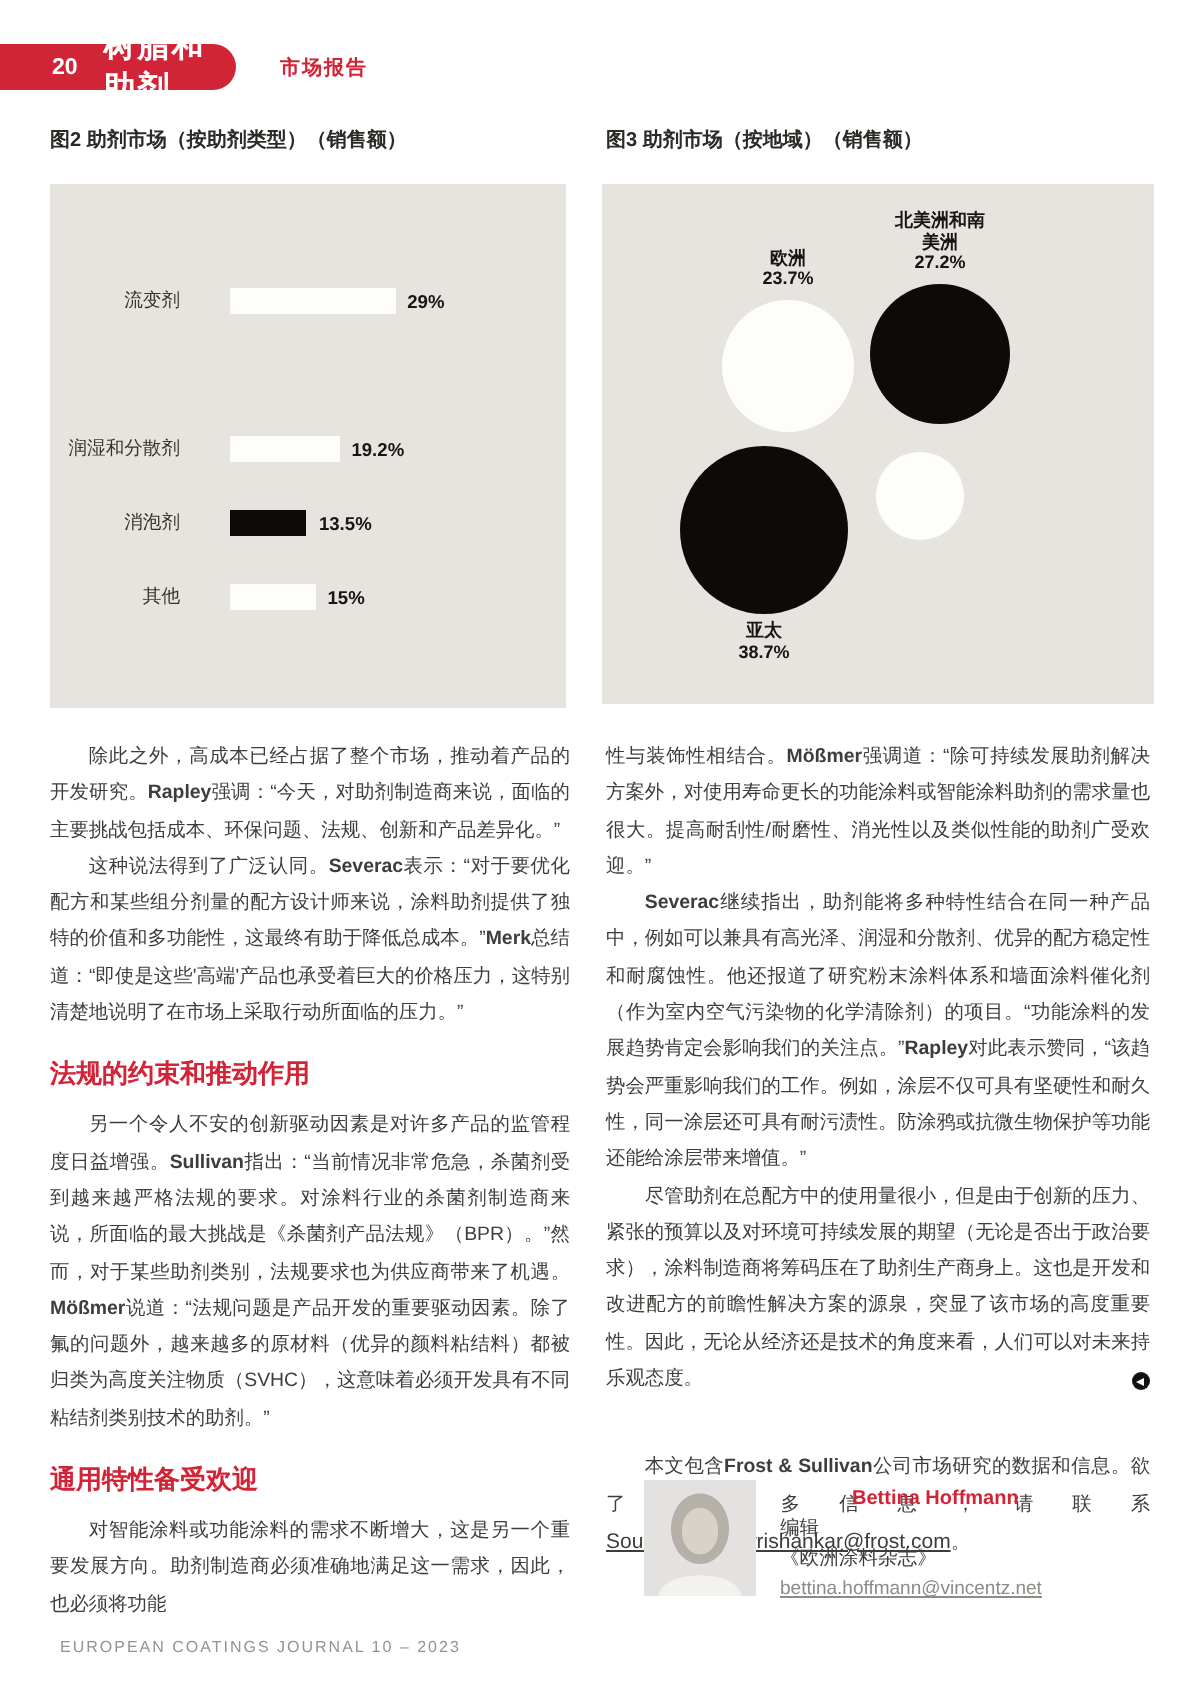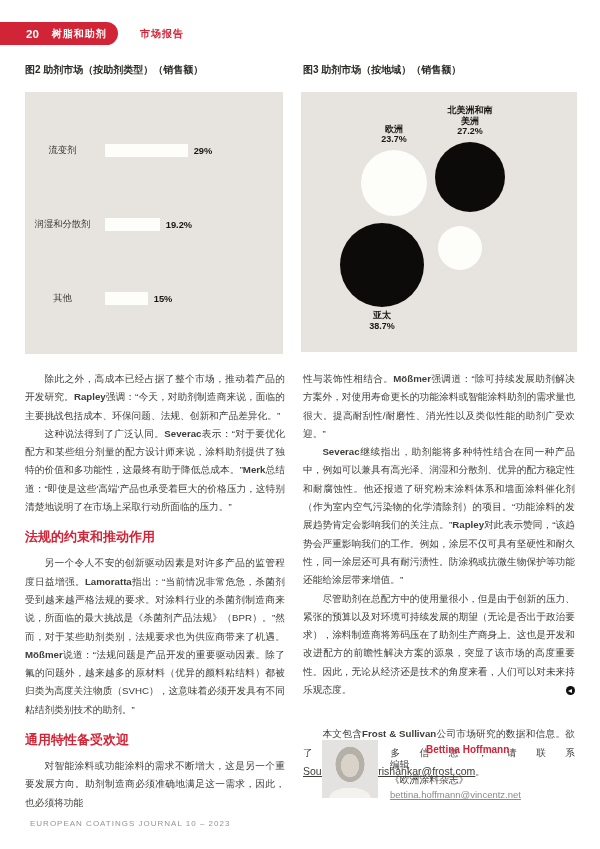--- a/index.html
+++ b/index.html
@@ -13,35 +13,35 @@
   }
   *{box-sizing:border-box;margin:0;padding:0;}
   html,body{background:#ffffff;}
   body{font-family:"Liberation Sans","DejaVu Sans",sans-serif;}
   .page{position:relative;width:600px;height:849px;background:#ffffff;overflow:hidden;}
 
   
   .redtab{position:absolute;left:0;top:22px;height:23px;width:118px;background:var(--red);
     border-radius:0 12px 12px 0;display:flex;align-items:center;color:#fff;font-weight:bold;}
   .redtab .pgnum{font-size:11.5px;margin-left:26px;}
-  .redtab .sec{font-size:10px;margin-left:13px;letter-spacing:1px;font-family:Liberation Serif, serif;}
+  .redtab .sec{font-size:16px;margin-left:13px;letter-spacing:1px;font-family:Liberation Serif, serif;}
   .report-label{position:absolute;left:140px;top:27px;color:var(--red);font-size:10px;font-weight:bold;letter-spacing:1px;}
 
   
   .figtitle{position:absolute;top:63px;font-size:10px;font-weight:bold;color:var(--ink-dark);}
   .figtitle.f2{left:25px;}
   .figtitle.f3{left:303px;}
 
   
   .panel{position:absolute;top:92px;background:var(--panel);}
   .panel.left{left:25px;width:258px;height:262px;}
   .panel.right{left:301px;width:276px;height:260px;}
 
   .bar-row{position:absolute;left:0;right:0;display:flex;align-items:center;height:13px;}
-  .bar-label{width:80px;text-align:center;padding-right:5px;font-size:9.3px;color:#35332f;white-space:nowrap;}
+  .bar-label{width:90px;text-align:right;padding-right:25px;font-size:9.3px;color:#35332f;white-space:nowrap;}
   .bar{height:13px;flex:0 0 auto;}
   .bar-value{margin-left:6px;font-size:9.3px;font-weight:bold;color:#171613;white-space:nowrap;}
 
   .bubble{position:absolute;border-radius:50%;}
   .bubble-label{position:absolute;text-align:center;font-size:9px;font-weight:bold;color:#171613;line-height:10.5px;}
 
   
   .col{position:absolute;top:370px;font-size:9.7px;line-height:18.3px;color:var(--ink);}
   .col.leftcol{left:25px;width:260px;}
   .col.rightcol{left:303px;width:272px;}
@@ -91,20 +91,25 @@
         <div class="bar-row" style="top: 52px;">
           <span class="bar-label">流变剂</span>
           <div class="bar" style="width: 82.65px; background: rgb(253, 253, 250);"></div>
           <span class="bar-value">29%</span>
         </div>
         <div class="bar-row" style="top: 126px;">
           <span class="bar-label">润湿和分散剂</span>
           <div class="bar" style="width: 54.72px; background: rgb(253, 253, 250);"></div>
           <span class="bar-value">19.2%</span>
         </div>
+        <div class="bar-row" style="top: 163px;">
+          <span class="bar-label">消泡剂</span>
+          <div class="bar" style="width: 38.475px; background: rgb(12, 11, 9);"></div>
+          <span class="bar-value">13.5%</span>
+        </div>
         <div class="bar-row" style="top: 200px;">
           <span class="bar-label">其他</span>
           <div class="bar" style="width: 42.75px; background: rgb(253, 253, 250);"></div>
           <span class="bar-value">15%</span>
         </div>
       </div>
   </div>
 
   <div class="panel right">
     <div style="position:absolute;inset:0;">
@@ -125,21 +130,21 @@
           <div>38.7%</div>
         </div>
         <div class="bubble" style="left: 137.071px; top: 134.071px; height: 43.8587px; width: 43.8587px; background: rgb(253, 253, 250);"></div>
       </div>
   </div>
 
   <div class="col leftcol">
     <p class="indent"><span>除此之外，高成本已经占据了整个市场，推动着产品的开发研究。</span><span class="b">Rapley</span><span>强调：“今天，对助剂制造商来说，面临的主要挑战包括成本、环保问题、法规、创新和产品差异化。”</span></p>
     <p class="indent"><span>这种说法得到了广泛认同。</span><span class="b">Severac</span><span>表示：“对于要优化配方和某些组分剂量的配方设计师来说，涂料助剂提供了独特的价值和多功能性，这最终有助于降低总成本。”</span><span class="b">Merk</span><span>总结道：“即使是这些'高端'产品也承受着巨大的价格压力，这特别清楚地说明了在市场上采取行动所面临的压力。”</span></p>
     <h2>法规的约束和推动作用</h2>
-    <p class="indent"><span>另一个令人不安的创新驱动因素是对许多产品的监管程度日益增强。</span><span class="b">Lamoratta</span><span>指出：“当前情况非常危急，杀菌剂受到越来越严格法规的要求。对涂料行业的杀菌剂制造商来说，所面临的最大挑战是《杀菌剂产品法规》（BPR）。”然而，对于某些助剂类别，法规要求也为供应商带来了机遇。</span><span class="b">Mößmer</span><span>说道：“法规问题是产品开发的重要驱动因素。除了氟的问题外，越来越多的原材料（优异的颜料粘结料）都被归类为高度关注物质（SVHC），这意味着必须开发具有不同粘结剂类别技术的助剂。”</span></p>
+    <p class="indent"><span>另一个令人不安的创新驱动因素是对许多产品的监管程度日益增强。</span><span class="b">Sullivan</span><span>指出：“当前情况非常危急，杀菌剂受到越来越严格法规的要求。对涂料行业的杀菌剂制造商来说，所面临的最大挑战是《杀菌剂产品法规》（BPR）。”然而，对于某些助剂类别，法规要求也为供应商带来了机遇。</span><span class="b">Mößmer</span><span>说道：“法规问题是产品开发的重要驱动因素。除了氟的问题外，越来越多的原材料（优异的颜料粘结料）都被归类为高度关注物质（SVHC），这意味着必须开发具有不同粘结剂类别技术的助剂。”</span></p>
     <h2>通用特性备受欢迎</h2>
     <p class="indent"><span>对智能涂料或功能涂料的需求不断增大，这是另一个重要发展方向。助剂制造商必须准确地满足这一需求，因此，也必须将功能</span></p>
   </div>
 
   <div class="col rightcol">
     <p><span>性与装饰性相结合。</span><span class="b">Mößmer</span><span>强调道：“除可持续发展助剂解决方案外，对使用寿命更长的功能涂料或智能涂料助剂的需求量也很大。提高耐刮性/耐磨性、消光性以及类似性能的助剂广受欢迎。”</span></p>
     <p class="indent"><span class="b">Severac</span><span>继续指出，助剂能将多种特性结合在同一种产品中，例如可以兼具有高光泽、润湿和分散剂、优异的配方稳定性和耐腐蚀性。他还报道了研究粉末涂料体系和墙面涂料催化剂（作为室内空气污染物的化学清除剂）的项目。“功能涂料的发展趋势肯定会影响我们的关注点。”</span><span class="b">Rapley</span><span>对此表示赞同，“该趋势会严重影响我们的工作。例如，涂层不仅可具有坚硬性和耐久性，同一涂层还可具有耐污渍性。防涂鸦或抗微生物保护等功能还能给涂层带来增值。”</span></p>
     <p class="indent p-end">
       <span><span>尽管助剂在总配方中的使用量很小，但是由于创新的压力、紧张的预算以及对环境可持续发展的期望（无论是否出于政治要求），涂料制造商将筹码压在了助剂生产商身上。这也是开发和改进配方的前瞻性解决方案的源泉，突显了该市场的高度重要性。因此，无论从经济还是技术的角度来看，人们可以对未来持乐观态度。</span></span>
       <span class="endmark">

